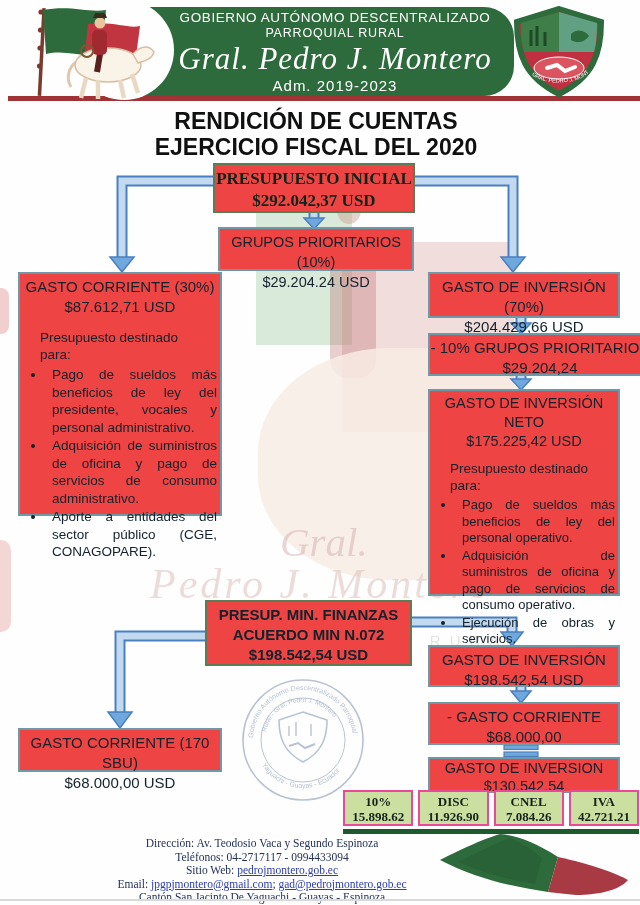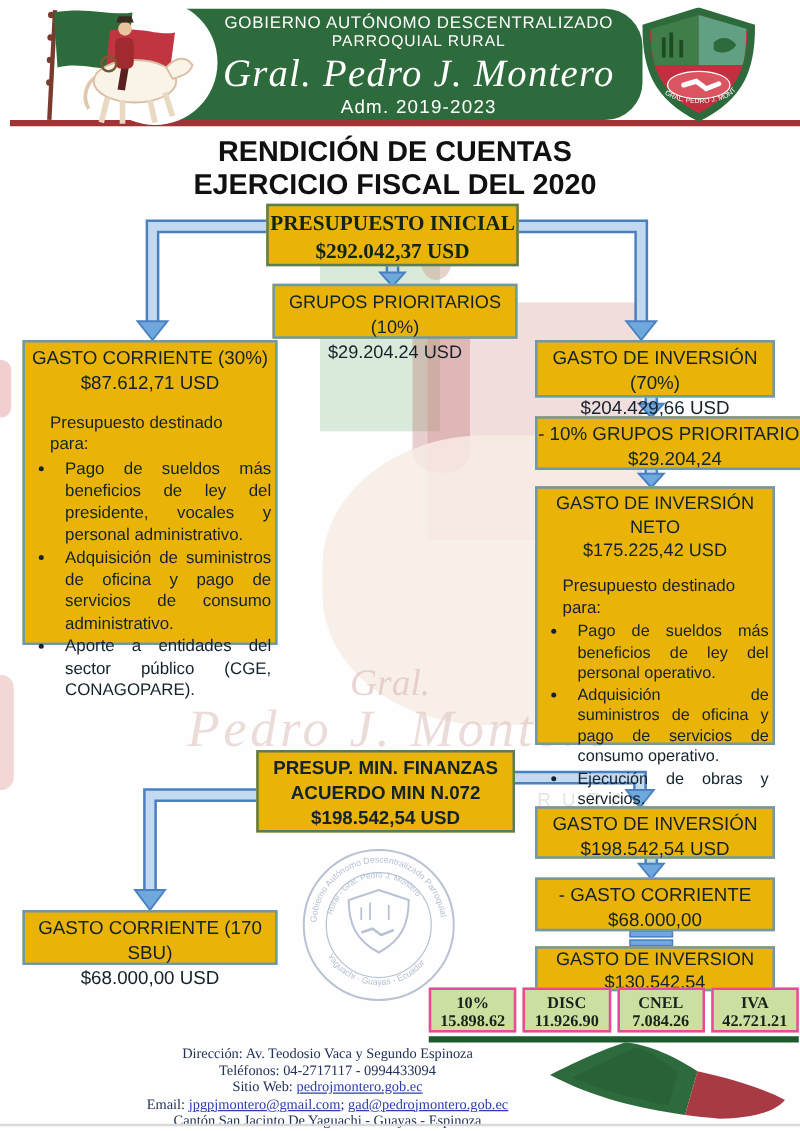--- a/index.html
+++ b/index.html
@@ -27,30 +27,30 @@
   .main-title{position:absolute;left:0;top:108px;width:632px;text-align:center;z-index:2;
           font-weight:700;font-size:23px;line-height:26px;color:#101010;}
 
   
   .wm{position:absolute;z-index:0;}
   .wm-greenflag{left:256px;top:183px;width:96px;height:162px;background:#7db87d;opacity:.28;}
   .wm-redflag{left:342px;top:242px;width:172px;height:190px;background:#cc7777;opacity:.24;}
   .wm-rider{left:330px;top:228px;width:46px;height:150px;background:#b56060;opacity:.30;border-radius:18px;}
   .wm-head{left:337px;top:196px;width:24px;height:28px;background:#caa08e;opacity:.45;border-radius:50%;}
   .wm-horse{left:258px;top:348px;width:292px;height:232px;background:#f7ece4;opacity:.85;border-radius:45%;}
-  .wm-script1{left:280px;top:530px;width:200px;font-family:"Liberation Serif",serif;font-style:italic;
-          font-size:30px;color:#d9b4b4;opacity:.55;}
+  .wm-script1{left:280px;top:518px;width:200px;font-family:"Liberation Serif",serif;font-style:italic;
+          font-size:41px;color:#d9b4b4;opacity:.55;}
   .wm-script2{left:150px;top:560px;width:460px;font-family:"Liberation Serif",serif;font-style:italic;
           font-size:42px;letter-spacing:3px;color:#ddc2bd;opacity:.55;white-space:nowrap;}
   .wm-caps{left:230px;top:632px;width:420px;font-size:15px;letter-spacing:9px;color:#d7d7d4;opacity:.65;}
   .wm-smudge1{left:0;top:288px;width:9px;height:46px;background:#e4a0a0;opacity:.5;border-radius:0 8px 8px 0;}
   .wm-smudge2{left:0;top:540px;width:11px;height:92px;background:#e8b0ac;opacity:.5;border-radius:0 10px 10px 0;}
 
   
-  .box{position:absolute;background:#eab308;border:2px solid #6f98a8;color:#13222b;
+  .box{position:absolute;background:#ef4444;border:2px solid #6f98a8;color:#13222b;
        text-align:center;z-index:2;font-size:15px;line-height:20px;padding-top:3px;}
   .box-serif{font-family:"Liberation Serif",serif;font-weight:700;font-size:17px;line-height:22px;
        border-color:#5a7d55;color:#102418;}
   .box-sans-bold{font-weight:700;border-color:#5a7d55;font-size:15px;line-height:20px;}
   .box .intro{text-align:left;padding:0 20px;margin-top:12px;font-size:13.5px;line-height:17px;}
   .box ul{margin:3px 0 0 8px;padding-left:18px;text-align:justify;font-size:13.5px;line-height:17.5px;}
   .box li{margin:0 3px 1px 0;padding-left:6px;}
 
   
   .connectors{position:absolute;left:0;top:0;z-index:1;pointer-events:none;}

